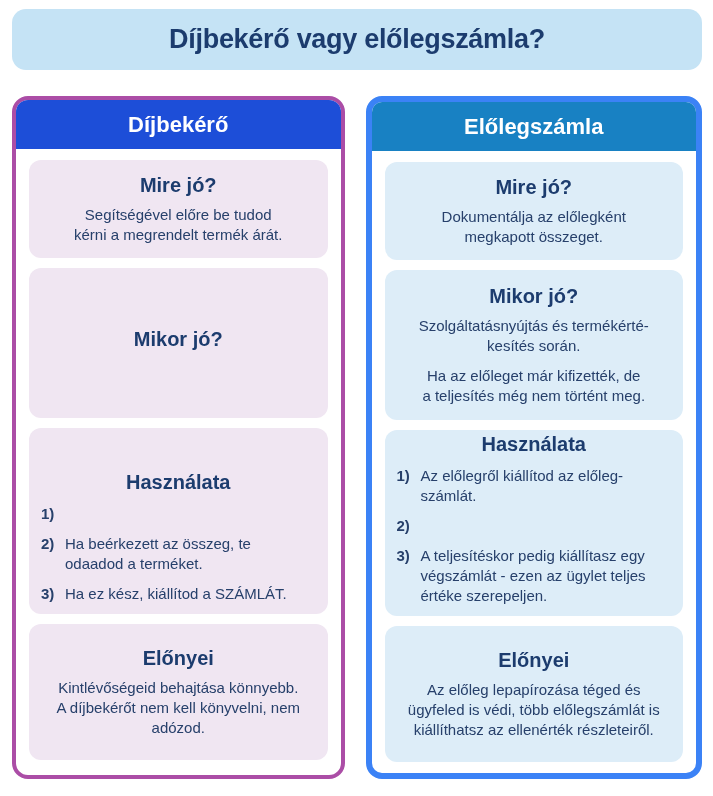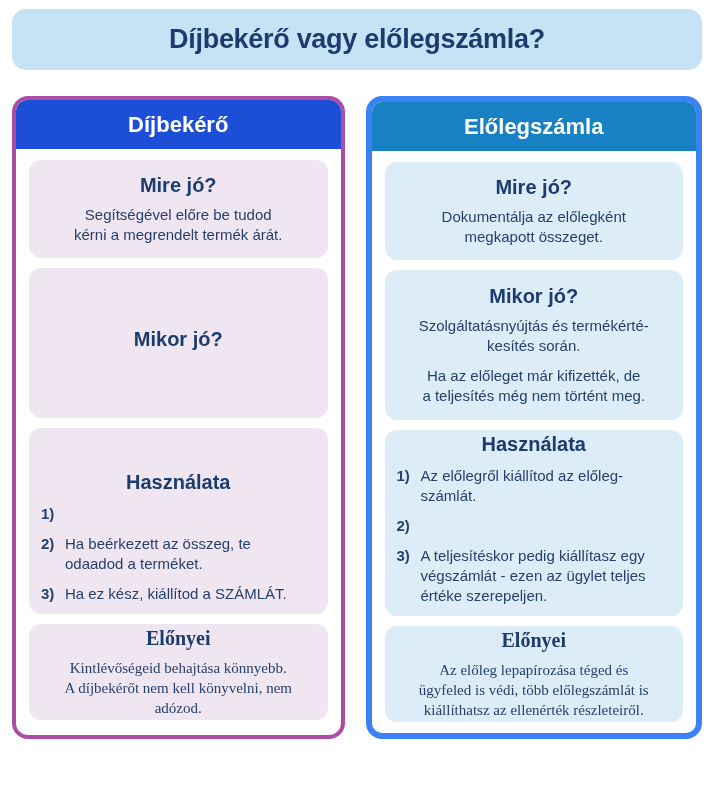--- a/index.html
+++ b/index.html
@@ -57,21 +57,21 @@
     display: flex; flex-direction: column;
     align-items: center; justify-content: center;
     text-align: center;
   }
   .card.purple .section { background: #F0E6F2; }
   .card.blue   .section { background: #DDEDF8; }
 
   .sec-1 { height: 98px; }
   .sec-2 { height: 150px; }
   .sec-3 { height: 186px; justify-content: flex-end; padding-top: 14px; }
-  .sec-4 { height: 96px; font-family: Liberation Serif, serif; }
+  .sec-4 { height: 136px; }
 
   .sec-heading {
     font-size: 20px; font-weight: bold; color: #1C3C6E;
     margin-bottom: 8px;
   }
   .sec-3 .sec-heading { margin-bottom: 10px; }
 
   .sec-text {
     font-size: 15px; line-height: 20px;
     white-space: pre-line;

